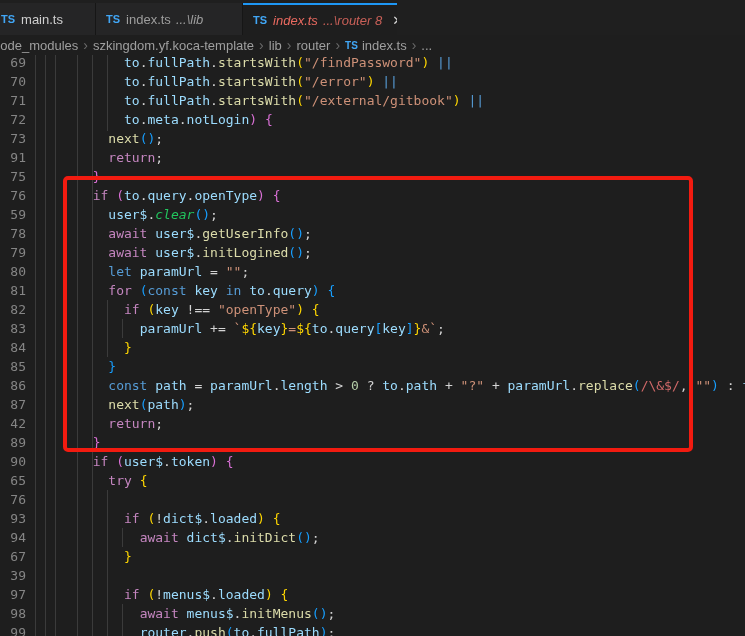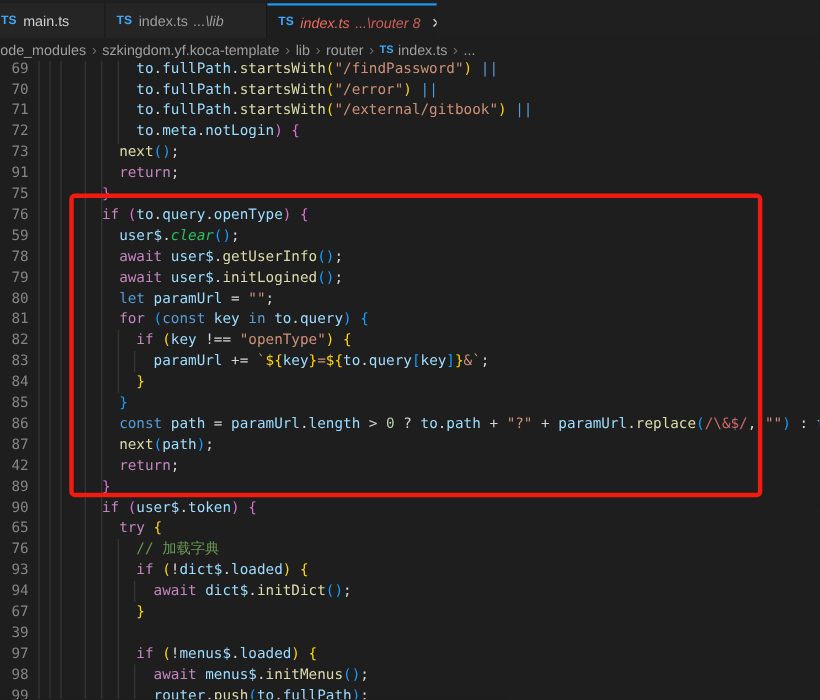--- a/index.html
+++ b/index.html
@@ -119,21 +119,21 @@
       <div class="row"><span class="lnum">82</span><span class="code"><span style="color: rgb(212, 212, 212);">      </span><span style="color: rgb(197, 134, 192);">if</span><span style="color: rgb(212, 212, 212);"> </span><span style="color: rgb(255, 215, 0);">(</span><span style="color: rgb(156, 220, 254);">key</span><span style="color: rgb(212, 212, 212);"> !== </span><span style="color: rgb(206, 145, 120);">"openType"</span><span style="color: rgb(255, 215, 0);">)</span><span style="color: rgb(212, 212, 212);"> </span><span style="color: rgb(255, 215, 0);">{</span></span></div>
       <div class="row"><span class="lnum">83</span><span class="code"><span style="color: rgb(212, 212, 212);">        </span><span style="color: rgb(156, 220, 254);">paramUrl</span><span style="color: rgb(212, 212, 212);"> += </span><span style="color: rgb(206, 145, 120);">`</span><span style="color: rgb(255, 215, 0);">${</span><span style="color: rgb(156, 220, 254);">key</span><span style="color: rgb(255, 215, 0);">}</span><span style="color: rgb(206, 145, 120);">=</span><span style="color: rgb(255, 215, 0);">${</span><span style="color: rgb(156, 220, 254);">to</span><span style="color: rgb(212, 212, 212);">.</span><span style="color: rgb(156, 220, 254);">query</span><span style="color: rgb(23, 159, 255);">[</span><span style="color: rgb(156, 220, 254);">key</span><span style="color: rgb(23, 159, 255);">]</span><span style="color: rgb(255, 215, 0);">}</span><span style="color: rgb(206, 145, 120);">&amp;`</span><span style="color: rgb(212, 212, 212);">;</span></span></div>
       <div class="row"><span class="lnum">84</span><span class="code"><span style="color: rgb(212, 212, 212);">      </span><span style="color: rgb(255, 215, 0);">}</span></span></div>
       <div class="row"><span class="lnum">85</span><span class="code"><span style="color: rgb(212, 212, 212);">    </span><span style="color: rgb(23, 159, 255);">}</span></span></div>
       <div class="row"><span class="lnum">86</span><span class="code"><span style="color: rgb(212, 212, 212);">    </span><span style="color: rgb(86, 156, 214);">const</span><span style="color: rgb(212, 212, 212);"> </span><span style="color: rgb(156, 220, 254);">path</span><span style="color: rgb(212, 212, 212);"> = </span><span style="color: rgb(156, 220, 254);">paramUrl</span><span style="color: rgb(212, 212, 212);">.</span><span style="color: rgb(156, 220, 254);">length</span><span style="color: rgb(212, 212, 212);"> &gt; </span><span style="color: rgb(181, 206, 168);">0</span><span style="color: rgb(212, 212, 212);"> ? </span><span style="color: rgb(156, 220, 254);">to</span><span style="color: rgb(212, 212, 212);">.</span><span style="color: rgb(156, 220, 254);">path</span><span style="color: rgb(212, 212, 212);"> + </span><span style="color: rgb(206, 145, 120);">"?"</span><span style="color: rgb(212, 212, 212);"> + </span><span style="color: rgb(156, 220, 254);">paramUrl</span><span style="color: rgb(212, 212, 212);">.</span><span style="color: rgb(220, 220, 170);">replace</span><span style="color: rgb(23, 159, 255);">(</span><span style="color: rgb(209, 105, 105);">/\&amp;$/</span><span style="color: rgb(212, 212, 212);">, </span><span style="color: rgb(206, 145, 120);">""</span><span style="color: rgb(23, 159, 255);">)</span><span style="color: rgb(212, 212, 212);"> : </span><span style="color: rgb(156, 220, 254);">to</span></span></div>
       <div class="row"><span class="lnum">87</span><span class="code"><span style="color: rgb(212, 212, 212);">    </span><span style="color: rgb(220, 220, 170);">next</span><span style="color: rgb(23, 159, 255);">(</span><span style="color: rgb(156, 220, 254);">path</span><span style="color: rgb(23, 159, 255);">)</span><span style="color: rgb(212, 212, 212);">;</span></span></div>
       <div class="row"><span class="lnum">42</span><span class="code"><span style="color: rgb(212, 212, 212);">    </span><span style="color: rgb(197, 134, 192);">return</span><span style="color: rgb(212, 212, 212);">;</span></span></div>
       <div class="row"><span class="lnum">89</span><span class="code"><span style="color: rgb(212, 212, 212);">  </span><span style="color: rgb(218, 112, 214);">}</span></span></div>
       <div class="row"><span class="lnum">90</span><span class="code"><span style="color: rgb(212, 212, 212);">  </span><span style="color: rgb(197, 134, 192);">if</span><span style="color: rgb(212, 212, 212);"> </span><span style="color: rgb(218, 112, 214);">(</span><span style="color: rgb(156, 220, 254);">user$</span><span style="color: rgb(212, 212, 212);">.</span><span style="color: rgb(156, 220, 254);">token</span><span style="color: rgb(218, 112, 214);">)</span><span style="color: rgb(212, 212, 212);"> </span><span style="color: rgb(218, 112, 214);">{</span></span></div>
       <div class="row"><span class="lnum">65</span><span class="code"><span style="color: rgb(212, 212, 212);">    </span><span style="color: rgb(197, 134, 192);">try</span><span style="color: rgb(212, 212, 212);"> </span><span style="color: rgb(255, 215, 0);">{</span></span></div>
-      <div class="row"><span class="lnum">76</span><span class="code"><span style="color: rgb(212, 212, 212);">      </span><span style="color: rgb(106, 153, 85);">// 加载字典</span></span></div>
+      <div class="row"><span class="lnum">76</span></div>
       <div class="row"><span class="lnum">93</span><span class="code"><span style="color: rgb(212, 212, 212);">      </span><span style="color: rgb(197, 134, 192);">if</span><span style="color: rgb(212, 212, 212);"> </span><span style="color: rgb(255, 215, 0);">(</span><span style="color: rgb(212, 212, 212);">!</span><span style="color: rgb(156, 220, 254);">dict$</span><span style="color: rgb(212, 212, 212);">.</span><span style="color: rgb(156, 220, 254);">loaded</span><span style="color: rgb(255, 215, 0);">)</span><span style="color: rgb(212, 212, 212);"> </span><span style="color: rgb(255, 215, 0);">{</span></span></div>
       <div class="row"><span class="lnum">94</span><span class="code"><span style="color: rgb(212, 212, 212);">        </span><span style="color: rgb(197, 134, 192);">await</span><span style="color: rgb(212, 212, 212);"> </span><span style="color: rgb(156, 220, 254);">dict$</span><span style="color: rgb(212, 212, 212);">.</span><span style="color: rgb(220, 220, 170);">initDict</span><span style="color: rgb(23, 159, 255);">()</span><span style="color: rgb(212, 212, 212);">;</span></span></div>
       <div class="row"><span class="lnum">67</span><span class="code"><span style="color: rgb(212, 212, 212);">      </span><span style="color: rgb(255, 215, 0);">}</span></span></div>
       <div class="row"><span class="lnum">39</span></div>
       <div class="row"><span class="lnum">97</span><span class="code"><span style="color: rgb(212, 212, 212);">      </span><span style="color: rgb(197, 134, 192);">if</span><span style="color: rgb(212, 212, 212);"> </span><span style="color: rgb(255, 215, 0);">(</span><span style="color: rgb(212, 212, 212);">!</span><span style="color: rgb(156, 220, 254);">menus$</span><span style="color: rgb(212, 212, 212);">.</span><span style="color: rgb(156, 220, 254);">loaded</span><span style="color: rgb(255, 215, 0);">)</span><span style="color: rgb(212, 212, 212);"> </span><span style="color: rgb(255, 215, 0);">{</span></span></div>
       <div class="row"><span class="lnum">98</span><span class="code"><span style="color: rgb(212, 212, 212);">        </span><span style="color: rgb(197, 134, 192);">await</span><span style="color: rgb(212, 212, 212);"> </span><span style="color: rgb(156, 220, 254);">menus$</span><span style="color: rgb(212, 212, 212);">.</span><span style="color: rgb(220, 220, 170);">initMenus</span><span style="color: rgb(23, 159, 255);">()</span><span style="color: rgb(212, 212, 212);">;</span></span></div>
       <div class="row"><span class="lnum">99</span><span class="code"><span style="color: rgb(212, 212, 212);">        </span><span style="color: rgb(156, 220, 254);">router</span><span style="color: rgb(212, 212, 212);">.</span><span style="color: rgb(220, 220, 170);">push</span><span style="color: rgb(23, 159, 255);">(</span><span style="color: rgb(156, 220, 254);">to</span><span style="color: rgb(212, 212, 212);">.</span><span style="color: rgb(156, 220, 254);">fullPath</span><span style="color: rgb(23, 159, 255);">)</span><span style="color: rgb(212, 212, 212);">;</span></span></div>
     </div>
 
   <div class="annot"></div>

